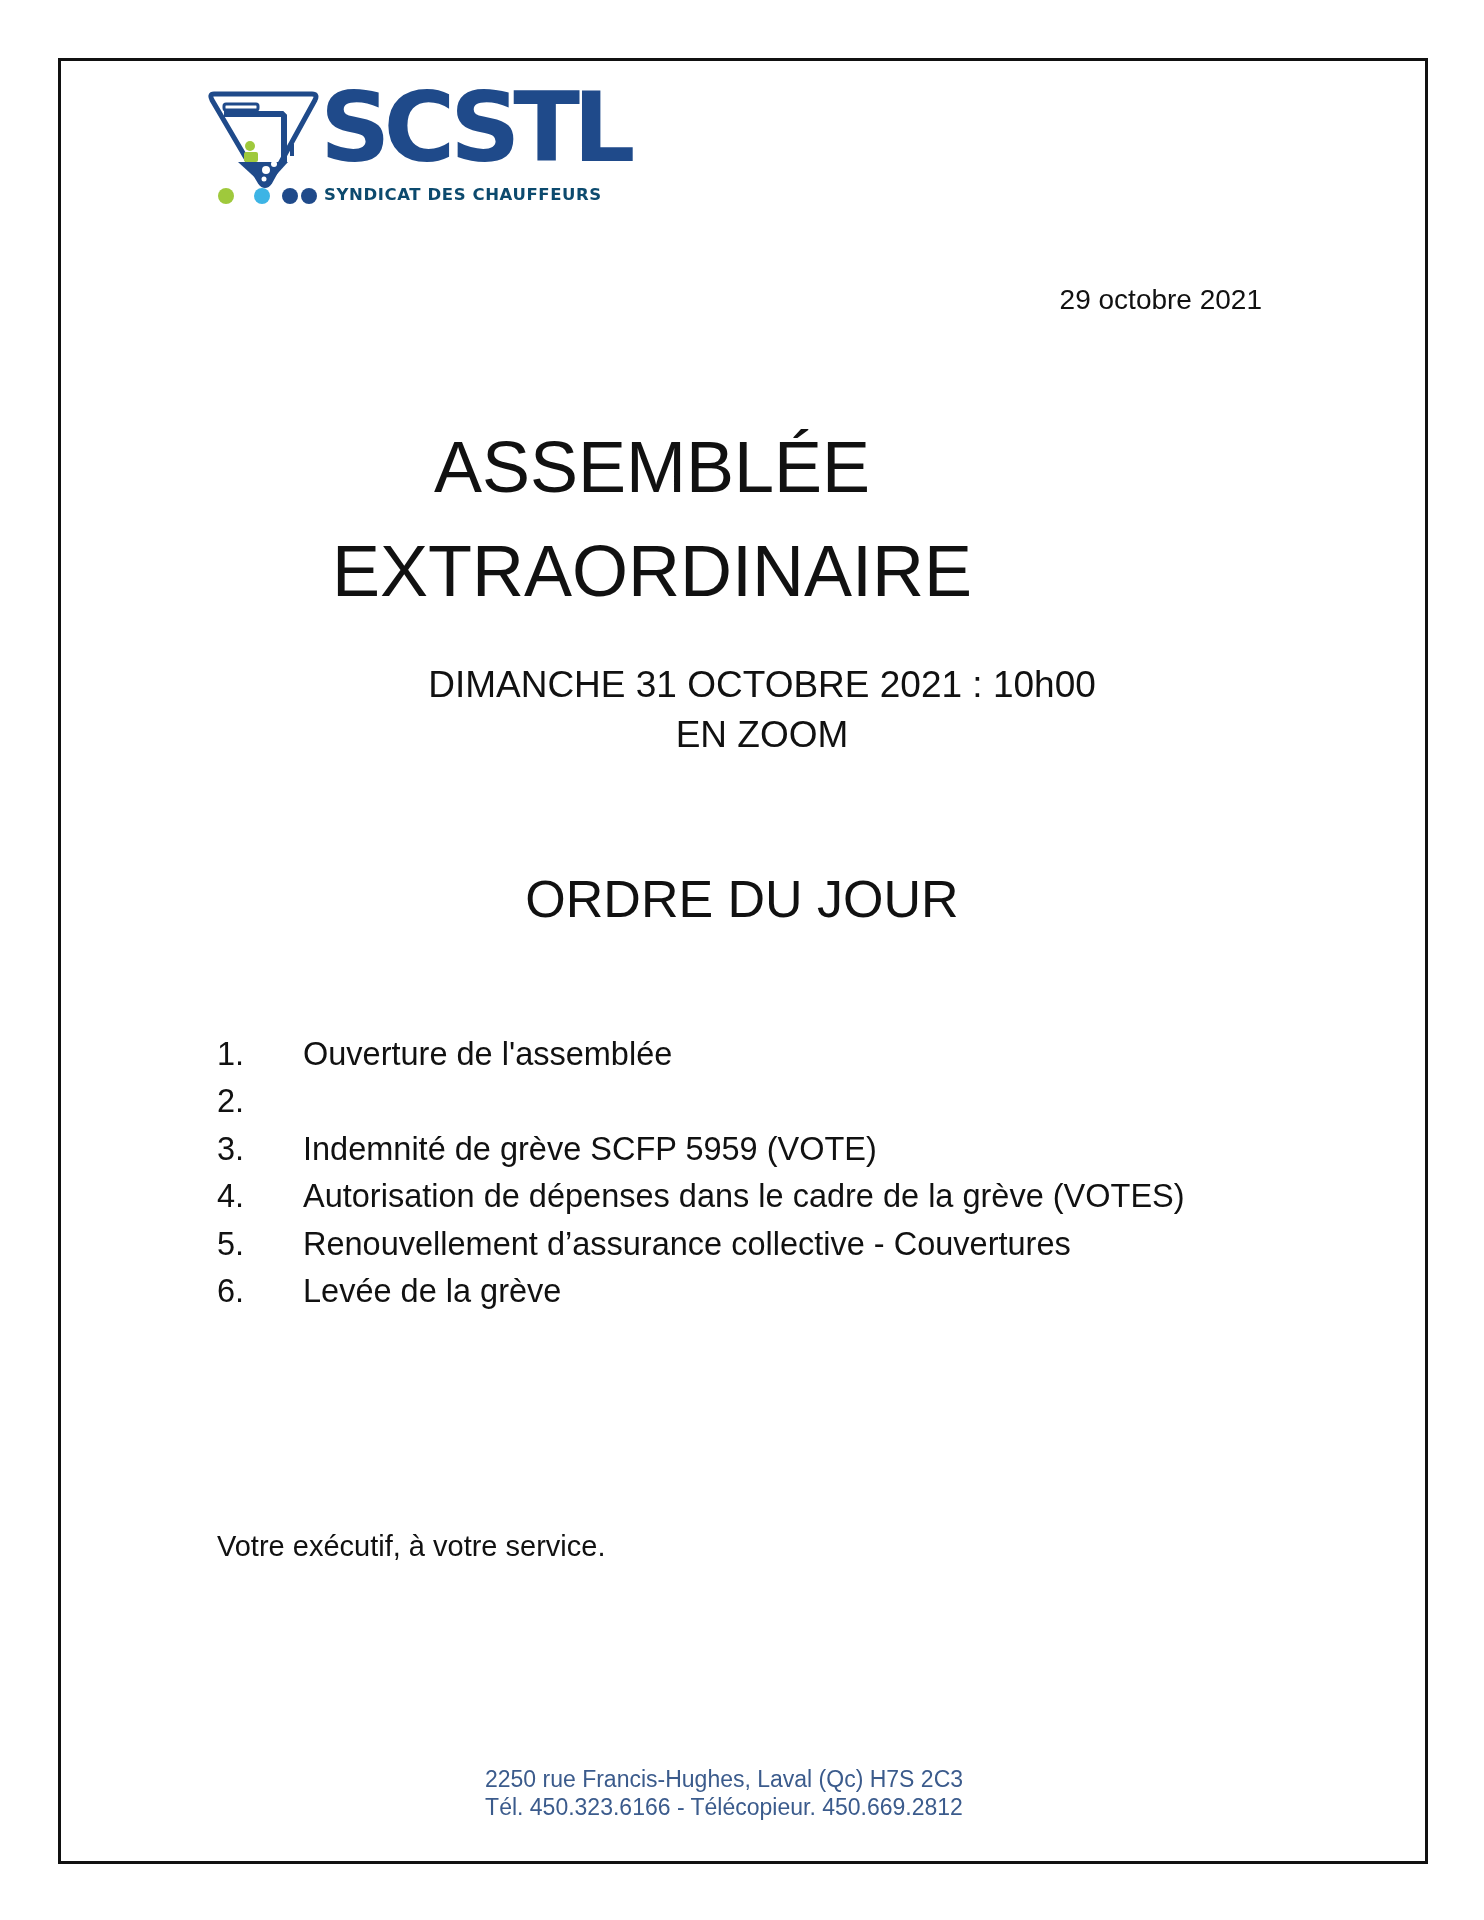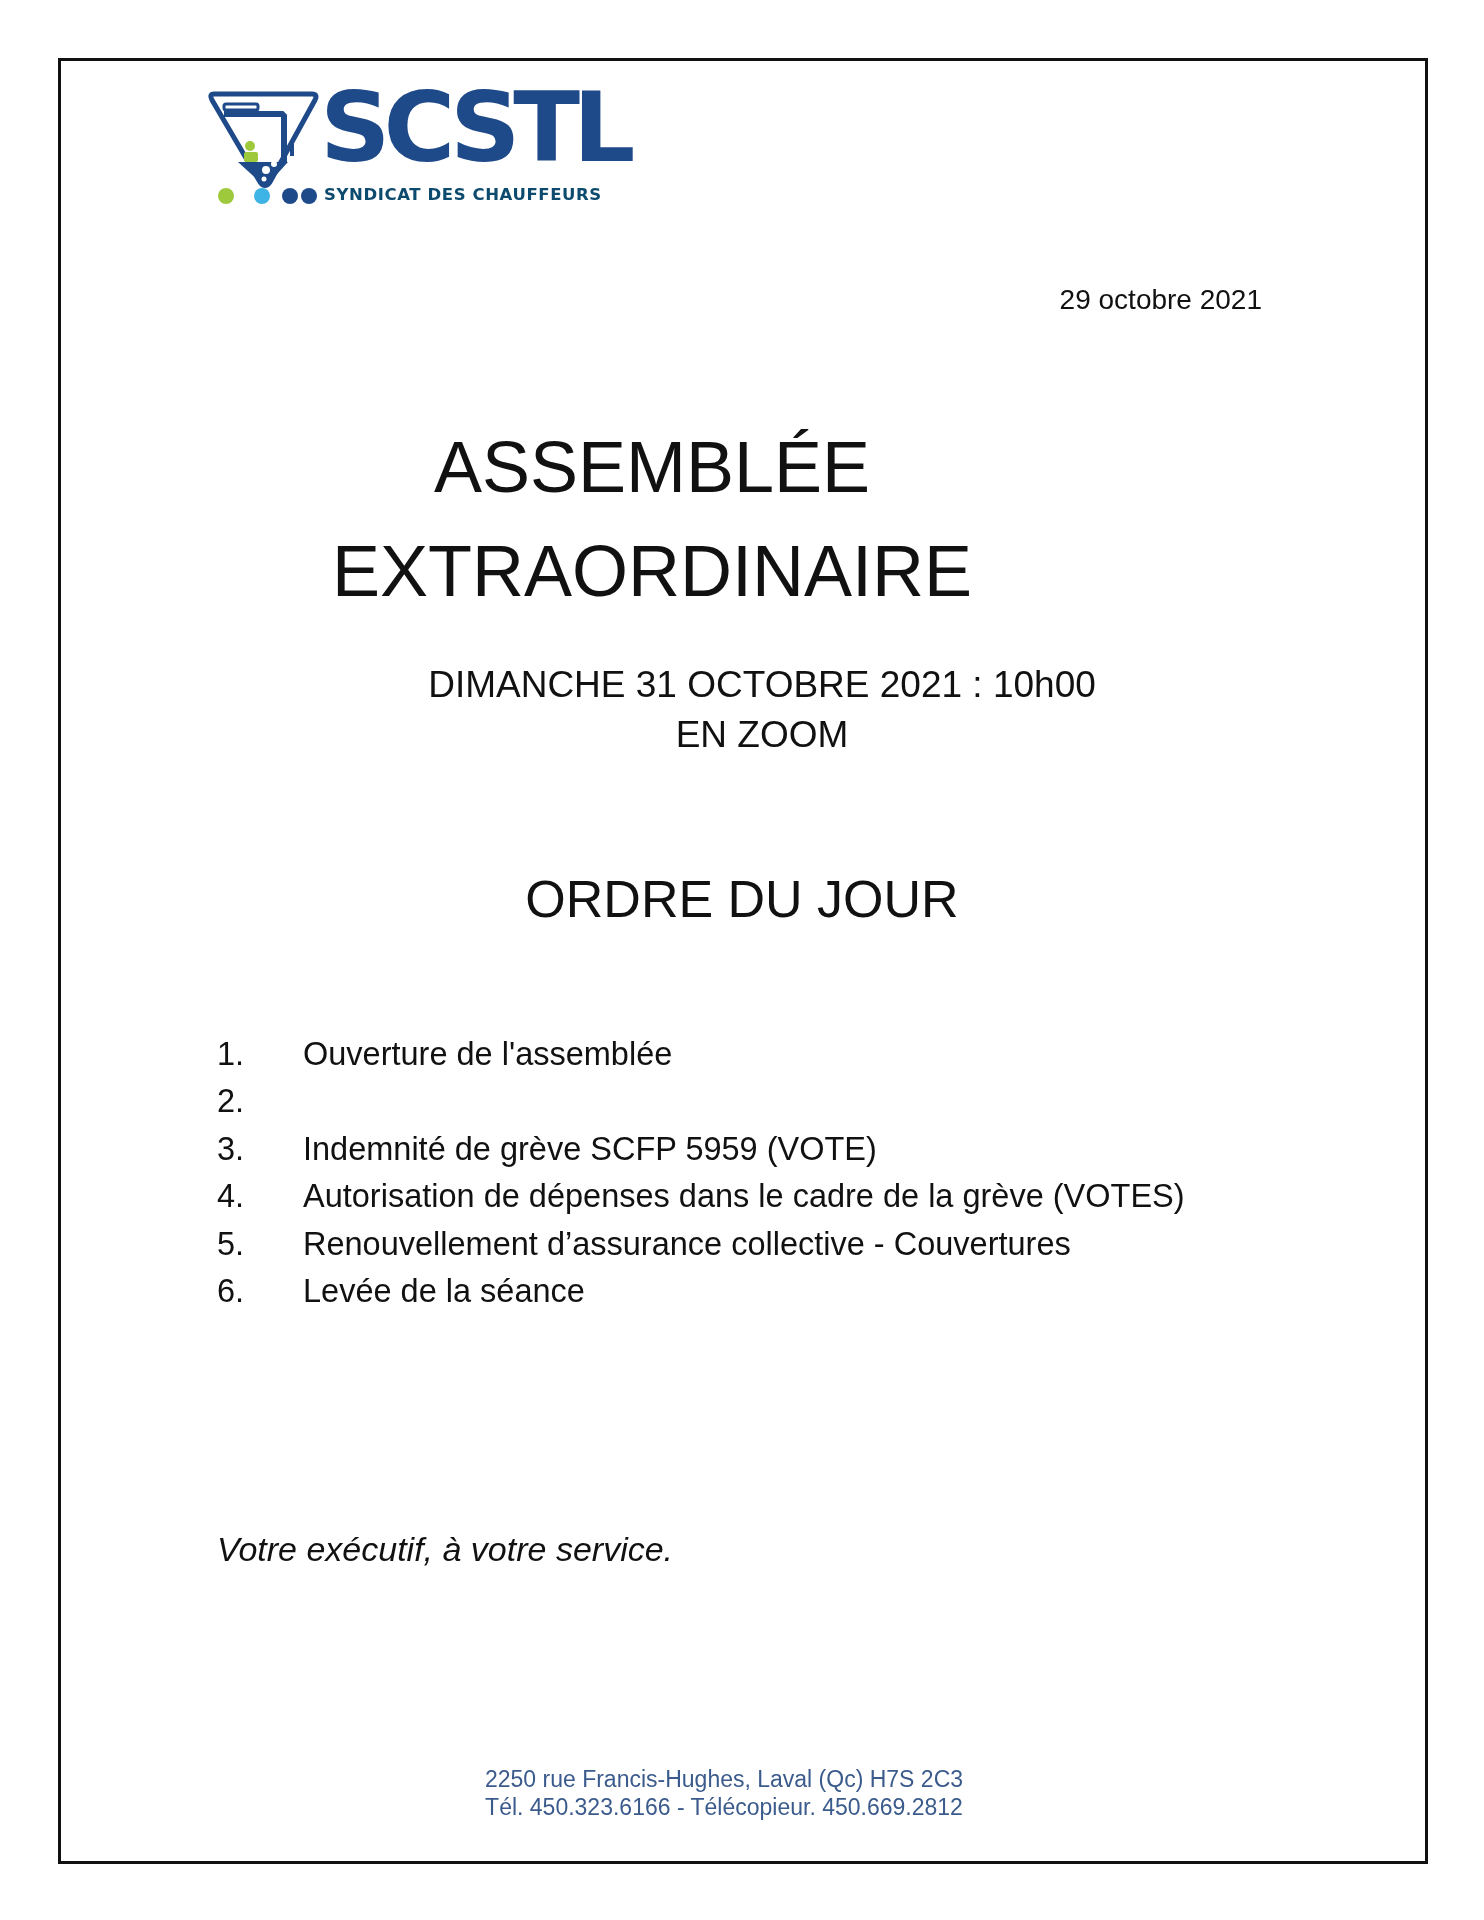--- a/index.html
+++ b/index.html
@@ -18,21 +18,21 @@
     .title { position: absolute; left: 0; width: 1304px; text-align: center; font-size: 72px; line-height: 78px; }
     .title.l1 { top: 428px; }
     .title.l2 { top: 532px; }
     .subtitle { position: absolute; left: 0; width: 1484px; text-align: center; font-size: 37px; line-height: 52px; padding-left: 20px; }
     .subtitle.l1 { top: 659px; }
     .subtitle.l2 { top: 709px; }
     .section { position: absolute; left: 0; width: 1484px; text-align: center; font-size: 52px; top: 867px; line-height: 64px; }
     .agenda { position: absolute; left: 217px; top: 1031px; margin: 0; padding: 0; list-style: none; }
     .agenda li { display: flex; font-size: 32.5px; line-height: 47.4px; height: 47.4px; white-space: nowrap; }
     .agenda .num { width: 86px; }
-    .signoff { position: absolute; left: 217px; top: 1530px; font-size: 34px; font-style: italic; }
+    .signoff { position: absolute; left: 217px; top: 1530px; font-size: 29px; }
     .footer { position: absolute; left: 0; width: 1448px; text-align: center; font-size: 23px; color: #3b5b8c; line-height: 27px; }
     .footer.l1 { top: 1766px; }
     .footer.l2 { top: 1794px; }
   </style>
 </head>
 <body>
 
 <div class="page-frame"></div>
 
 <div class="logo">
@@ -81,20 +81,20 @@
   <li>
       <span class="num">4.</span>
       <span>Autorisation de dépenses dans le cadre de la grève (VOTES)</span>
     </li>
   <li>
       <span class="num">5.</span>
       <span>Renouvellement d’assurance collective - Couvertures</span>
     </li>
   <li>
       <span class="num">6.</span>
-      <span>Levée de la séance</span>
+      <span>Levée de la grève</span>
     </li>
 </ol>
 
 <div class="signoff">Votre exécutif, à votre service.</div>
 
 <div class="footer l1">2250 rue Francis-Hughes, Laval (Qc) H7S 2C3</div>
 <div class="footer l2">Tél. 450.323.6166 - Télécopieur. 450.669.2812</div>
 
 </body></html>

